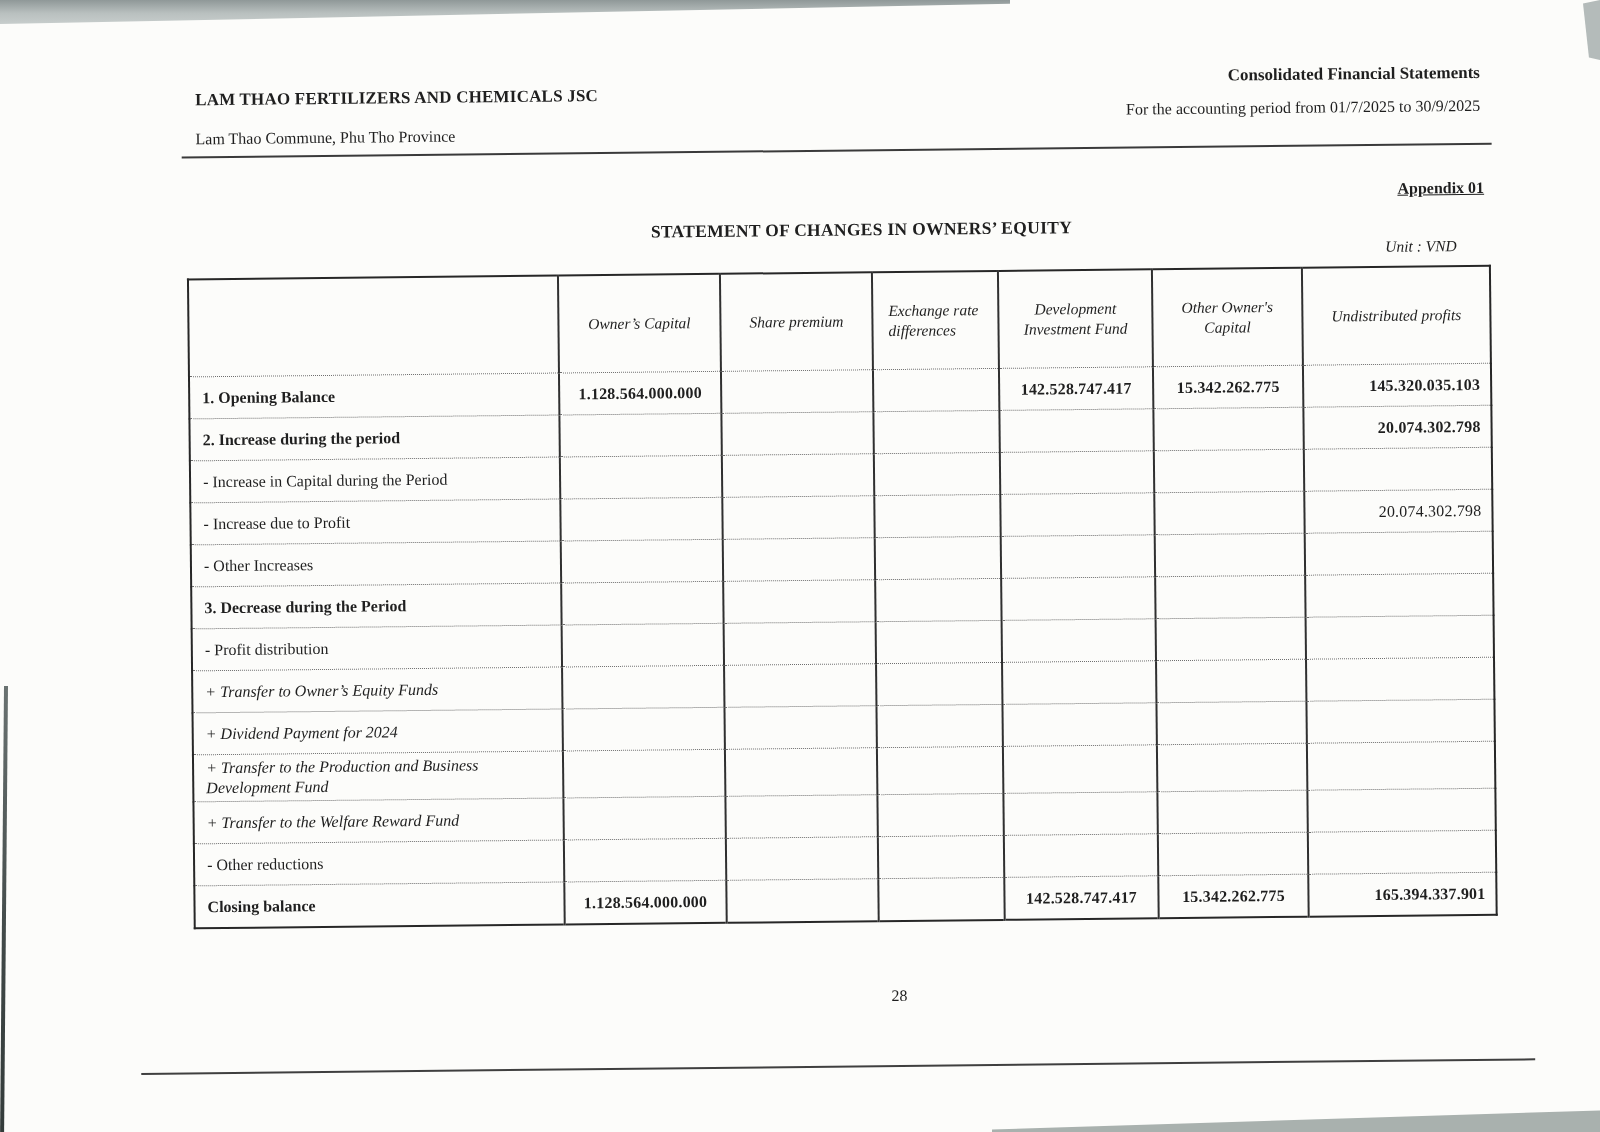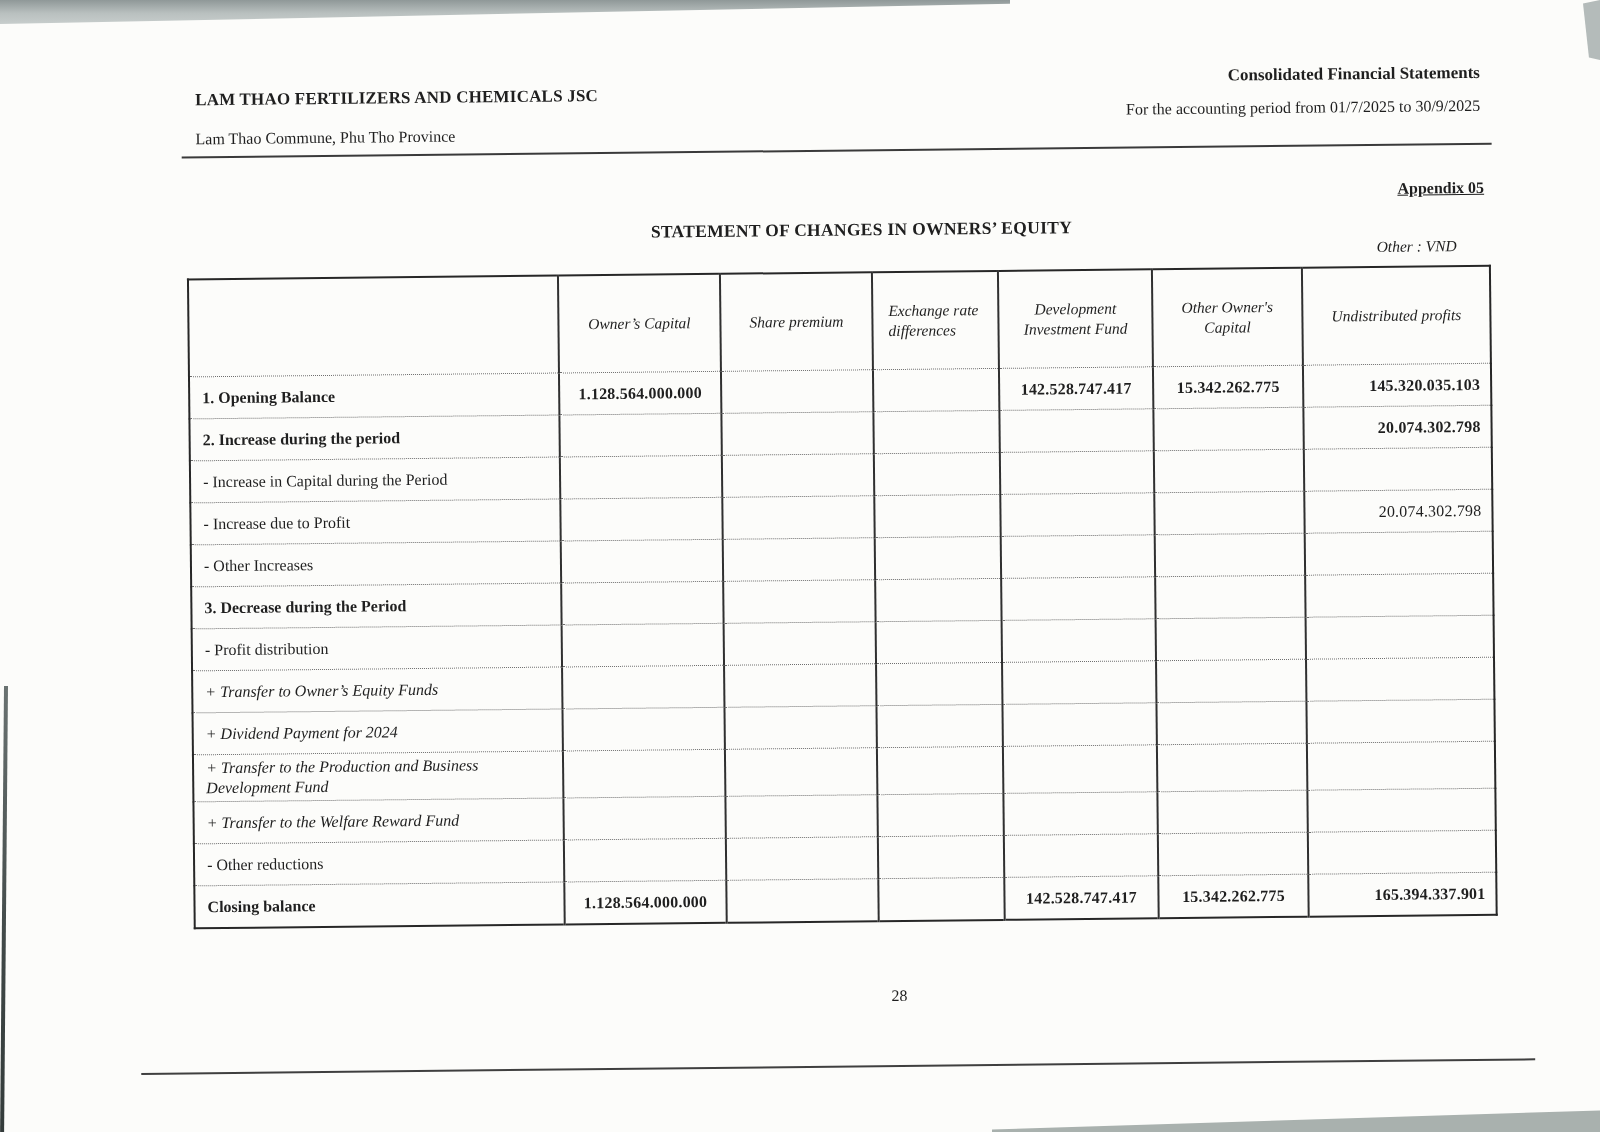--- a/index.html
+++ b/index.html
@@ -97,23 +97,23 @@
     <div class="abs company">LAM THAO FERTILIZERS AND CHEMICALS JSC</div>
     <div class="abs address">Lam Thao Commune, Phu Tho Province</div>
 
     <div class="abs hdr-right">
       <div class="report-type">Consolidated Financial Statements</div>
       <div class="period">For the accounting period from 01/7/2025 to 30/9/2025</div>
     </div>
 
     <div class="abs header-rule"></div>
 
-    <div class="abs appendix">Appendix 05</div>
+    <div class="abs appendix">Appendix 01</div>
     <div class="abs doc-title">STATEMENT OF CHANGES IN OWNERS’ EQUITY</div>
-    <div class="abs unit">Other : VND</div>
+    <div class="abs unit">Unit : VND</div>
 
     <table class="equity">
       <colgroup>
         <col style="width:370px">
           <col style="width:162px">
           <col style="width:152px">
         <col style="width:126px">
           <col style="width:154px">
           <col style="width:150px">
           <col style="width:188px">

